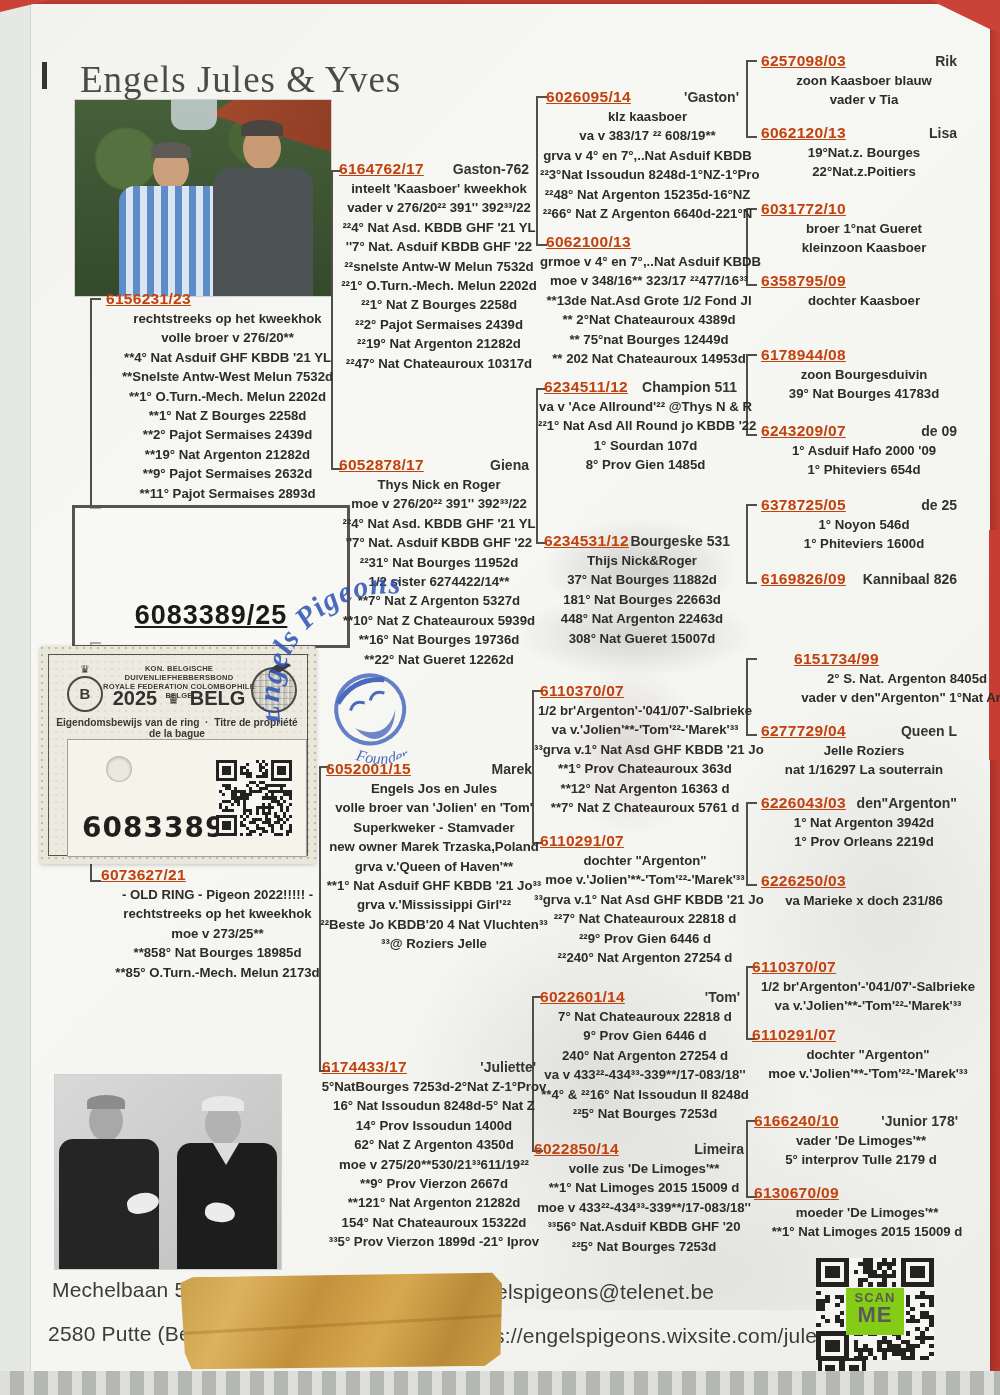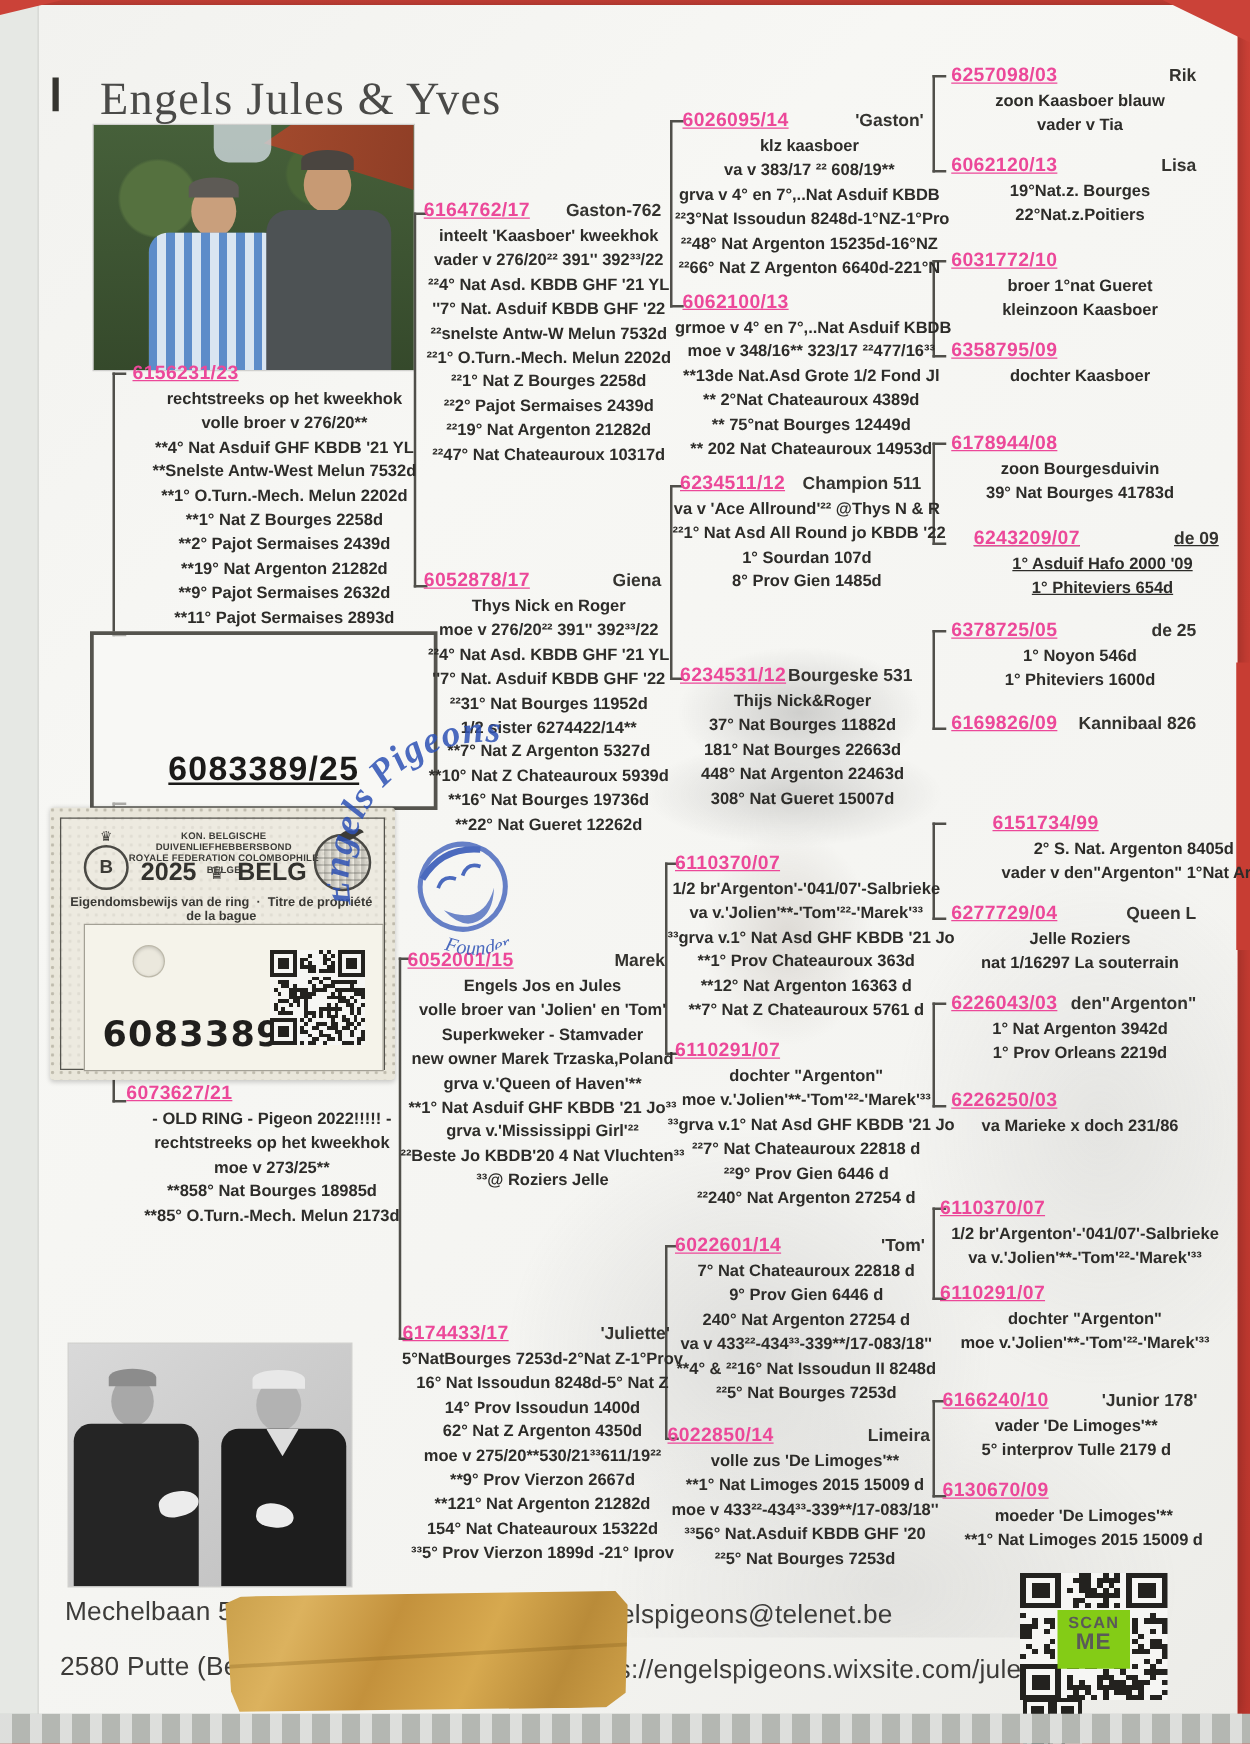--- a/index.html
+++ b/index.html
@@ -24,21 +24,21 @@
       radial-gradient(ellipse 260px 240px at 310px 660px, rgba(135,135,135,.4), rgba(0,0,0,0) 75%),
       radial-gradient(ellipse 220px 280px at 590px 480px, rgba(160,160,160,.35), rgba(0,0,0,0) 75%),
       radial-gradient(ellipse 300px 200px at 420px 850px, rgba(150,150,150,.32), rgba(0,0,0,0) 78%);}
   
   #page-title{position:absolute;left:80px;top:58px;font-family:"Liberation Serif",serif;
       font-size:37px;color:#4a4a48;letter-spacing:1px;z-index:3;}
   #title-mark{position:absolute;left:42px;top:62px;width:5px;height:27px;background:#35342f;z-index:3;}
   
   .block{position:absolute;z-index:3;color:#2d2c29;font-weight:bold;text-align:center;white-space:nowrap;}
   .block .hd{display:flex;align-items:baseline;justify-content:space-between;padding:0 16px 1px 6px;}
-  .block .ring{font-size:15.5px;text-decoration:underline;letter-spacing:.3px;color:#ec4899;}
+  .block .ring{font-size:15.5px;text-decoration:underline;letter-spacing:.3px;color:#c2410c;}
   .block .bt{font-size:14px;color:#34332f;}
   .block .ln{font-size:13.2px;line-height:19.4px;}
   .bk{position:absolute;z-index:2;width:9px;border-left:2px solid #504f4a;border-top:2px solid #504f4a;border-bottom:2px solid #504f4a;}
   
   #subject-box{position:absolute;left:72px;top:505px;width:272px;height:137px;border:3px solid #55544e;
       background:rgba(249,249,246,.55);z-index:3;}
   #subject-ring{position:absolute;left:0;right:0;bottom:14px;text-align:center;font-size:27px;font-weight:bold;
       text-decoration:underline;letter-spacing:1px;color:#1b1a18;}
   
   .photo{position:absolute;z-index:2;overflow:hidden;box-shadow:0 0 0 1px rgba(0,0,0,.15);}
@@ -101,21 +101,21 @@
   #tape{position:absolute;left:181px;top:1274px;width:322px;height:95px;z-index:6;transform:rotate(-1.2deg);
      background:linear-gradient(115deg,#caa04b 0%,#dcb25e 18%,#c3913c 40%,#d7a94f 62%,#b98b39 82%,#cfa149 100%);
      border-radius:3px;box-shadow:0 1px 3px rgba(0,0,0,.3);
      clip-path:polygon(0 6%,4% 0,97% 2%,100% 14%,99% 88%,94% 100%,3% 97%,1% 80%);}
   #tape:after{content:"";position:absolute;left:0;top:52%;width:100%;height:3px;background:rgba(120,85,20,.25);transform:rotate(-2deg);}
   #scanme{position:absolute;left:816px;top:1258px;width:118px;height:102px;z-index:3;background:rgba(230,230,228,.6);}
   #scanme svg{position:absolute;left:0;top:0;}
   #scanme .lbl{position:absolute;left:30px;top:30px;width:58px;height:44px;background:#84cc16;text-align:center;
      color:#5a5a58;font-weight:bold;line-height:1;padding-top:3px;}
   #scanme .lbl .s1{font-size:13px;letter-spacing:1px;}
-  #scanme .lbl .s2{font-size:18px;letter-spacing:1px;}
+  #scanme .lbl .s2{font-size:22px;letter-spacing:1px;}
   #qr-bottom{position:absolute;left:818px;top:1358px;width:48px;height:37px;z-index:3;overflow:hidden;}
 </style>
 </head>
 <body>
 
 <div id="paper"></div>
 <div id="sleeve-edge"></div>
 <div id="holes">
     <div class="hole" style="top: 26px;"></div>
     <div class="hole" style="top: 130px;"></div>
@@ -831,21 +831,21 @@
     </div>
     <div class="ln">dochter Kaasboer</div>
   </div>
 <div class="block" style="left: 755px; top: 346px; width: 218px;">
     <div class="hd">
       <span class="ring">6178944/08</span>
     </div>
     <div class="ln">zoon Bourgesduivin</div>
     <div class="ln">39° Nat Bourges 41783d</div>
   </div>
-<div class="block" style="left: 773px; top: 422px; width: 218px; text-decoration: underline;">
+<div class="block" style="left: 755px; top: 422px; width: 218px;">
     <div class="hd">
       <span class="ring">6243209/07</span>
       <span class="bt">de 09</span>
     </div>
     <div class="ln">1° Asduif Hafo 2000 '09</div>
     <div class="ln">1° Phiteviers 654d</div>
   </div>
 <div class="block" style="left: 755px; top: 496px; width: 218px;">
     <div class="hd">
       <span class="ring">6378725/05</span>

